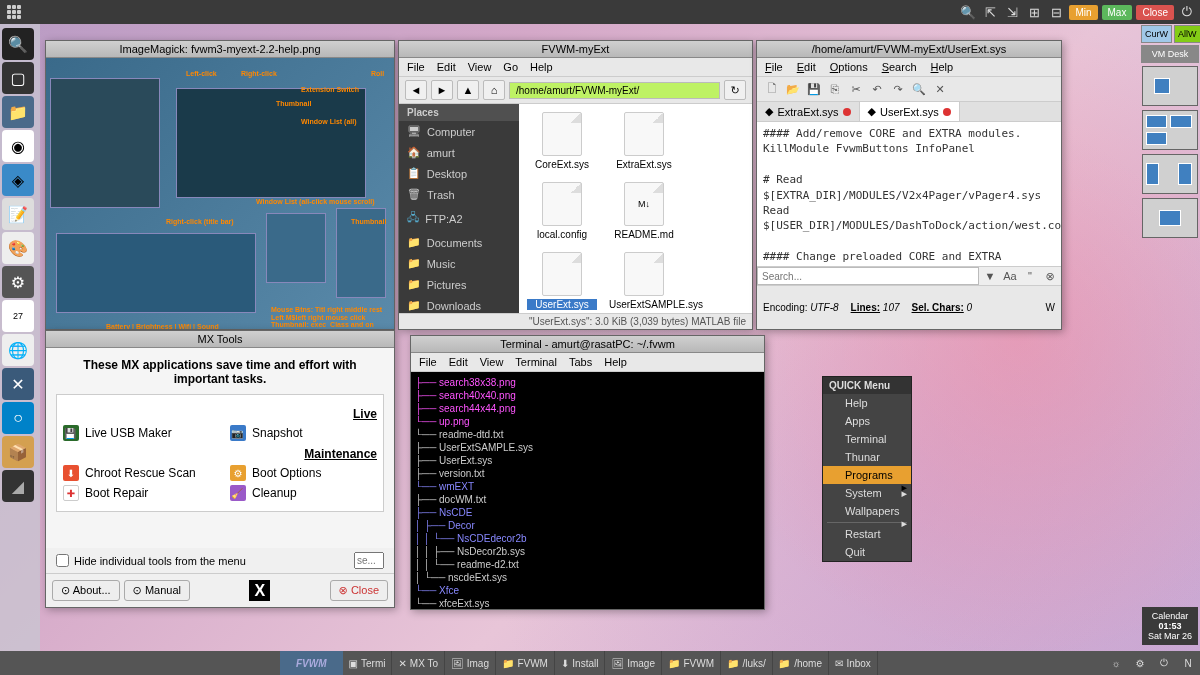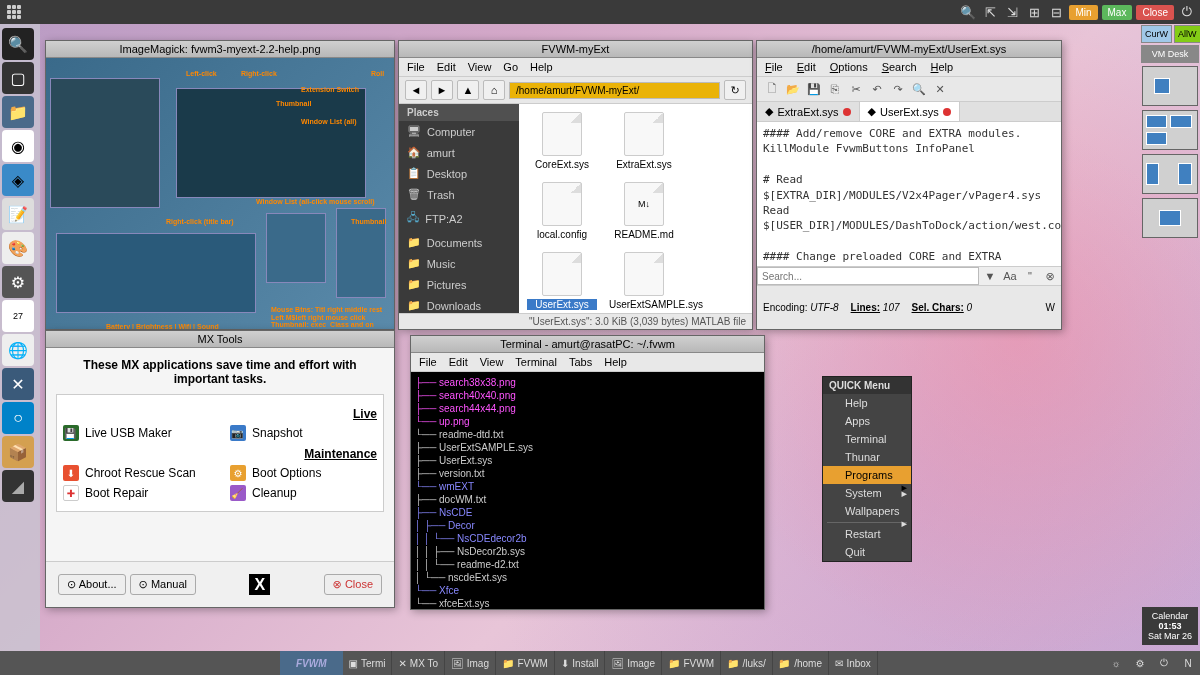--- a/index.html
+++ b/index.html
@@ -40,30 +40,30 @@
 .im-label { position: absolute; color: #f80; font-size: 7px; font-weight: bold; }
 
 
 .win-mxtools { left: 45px; top: 330px; width: 350px; height: 278px; }
 .mxtools-content { flex: 1; padding: 10px; background: #f5f5f5; overflow: auto; font-size: 12px; }
 .mxtools-heading { font-weight: bold; text-align: center; margin-bottom: 8px; }
 .mxtools-section { font-weight: bold; text-decoration: underline; margin: 6px 0 4px; text-align: right; }
 .mxtools-row { display: flex; gap: 20px; margin: 4px 0; }
 .mxtools-item { display: flex; align-items: center; gap: 6px; flex: 1; cursor: pointer; }
 .mxtools-item .ic { width: 16px; height: 16px; border-radius: 2px; display: flex; align-items: center; justify-content: center; font-size: 10px; }
-.mxtools-footer { display: flex; gap: 4px; padding: 12px; border-top: 1px solid #ccc; align-items: center; }
+.mxtools-footer { display: flex; gap: 4px; padding: 6px; border-top: 1px solid #ccc; align-items: center; }
 .mxtools-btn { padding: 3px 8px; border: 1px solid #aaa; background: #eee; font-size: 11px; cursor: pointer; border-radius: 3px; }
 .mxtools-checkbox { display: flex; align-items: center; gap: 5px; font-size: 11px; padding: 4px 10px; }
 
 
 .win-fm { left: 398px; top: 40px; width: 355px; height: 290px; }
 .fm-menubar { display: flex; gap: 12px; padding: 3px 8px; font-size: 11px; background: #e8e8e8; border-bottom: 1px solid #ccc; }
 .fm-toolbar { display: flex; align-items: center; gap: 4px; padding: 3px 6px; background: #e8e8e8; border-bottom: 1px solid #ccc; }
 .fm-navbtn { width: 22px; height: 20px; border: 1px solid #bbb; background: #f0f0f0; border-radius: 2px; display: flex; align-items: center; justify-content: center; font-size: 11px; cursor: pointer; }
-.fm-path { flex: 1; background: #eab308; border: 1px solid #bbb; padding: 2px 6px; font-size: 10px; }
+.fm-path { flex: 1; background: #bef264; border: 1px solid #bbb; padding: 2px 6px; font-size: 10px; }
 .fm-body { flex: 1; display: flex; overflow: hidden; }
 .fm-sidebar { width: 120px; background: #3a3a3a; color: #ccc; font-size: 11px; overflow: auto; }
 .fm-side-header { background: #505050; padding: 3px 8px; font-weight: bold; font-size: 10px; }
 .fm-side-item { padding: 4px 8px; display: flex; align-items: center; gap: 6px; cursor: pointer; }
 .fm-files { flex: 1; background: #fff; padding: 8px; display: flex; flex-wrap: wrap; gap: 12px; align-content: flex-start; overflow: auto; }
 .fm-file { width: 70px; text-align: center; font-size: 10px; cursor: pointer; }
 .fm-file .fic { width: 40px; height: 44px; margin: 0 auto 3px; background: #f8f8f8; border: 1px solid #ccc; border-radius: 2px; position: relative; }
 .fm-file .fic::before { content: ''; position: absolute; top: 0; right: 0; width: 10px; height: 10px; background: linear-gradient(135deg, transparent 50%, #ddd 50%); }
 .fm-file.selected .fname { background: #3a7ac8; color: #fff; }
 .fm-status { padding: 2px 6px; font-size: 10px; background: #e8e8e8; border-top: 1px solid #ccc; text-align: right; color: #555; }
@@ -238,20 +238,25 @@
             <span class="ic" style="background:#fff;color:#d33;border:1px solid #ccc">✚</span>
             <span>Boot Repair</span>
           </div>
         <div class="mxtools-item">
             <span class="ic" style="background:#9a5ac8;color:#fff">🧹</span>
             <span>Cleanup</span>
           </div>
       </div>
     </div>
   </div>
+  <div class="mxtools-checkbox">
+    <input type="checkbox" style="">
+    <span>Hide individual tools from the menu</span>
+    <input type="text" style="width: 30px; margin-left: auto; font-size: 10px; padding: 1px;" placeholder="se...">
+  </div>
   <div class="mxtools-footer">
     <button class="mxtools-btn">⊙ <span>About...</span></button>
     <button class="mxtools-btn">⊙ <span>Manual</span></button>
     <div style="flex:1;text-align:center"><span style="background:#000;color:#fff;padding:2px 5px;font-weight:bold">X</span></div>
     <button class="mxtools-btn" style="color:#c33">⊗ <span>Close</span></button>
   </div>
 </div>
 
 <div class="window win-fm">
   <div class="titlebar">FVWM-myExt</div>

